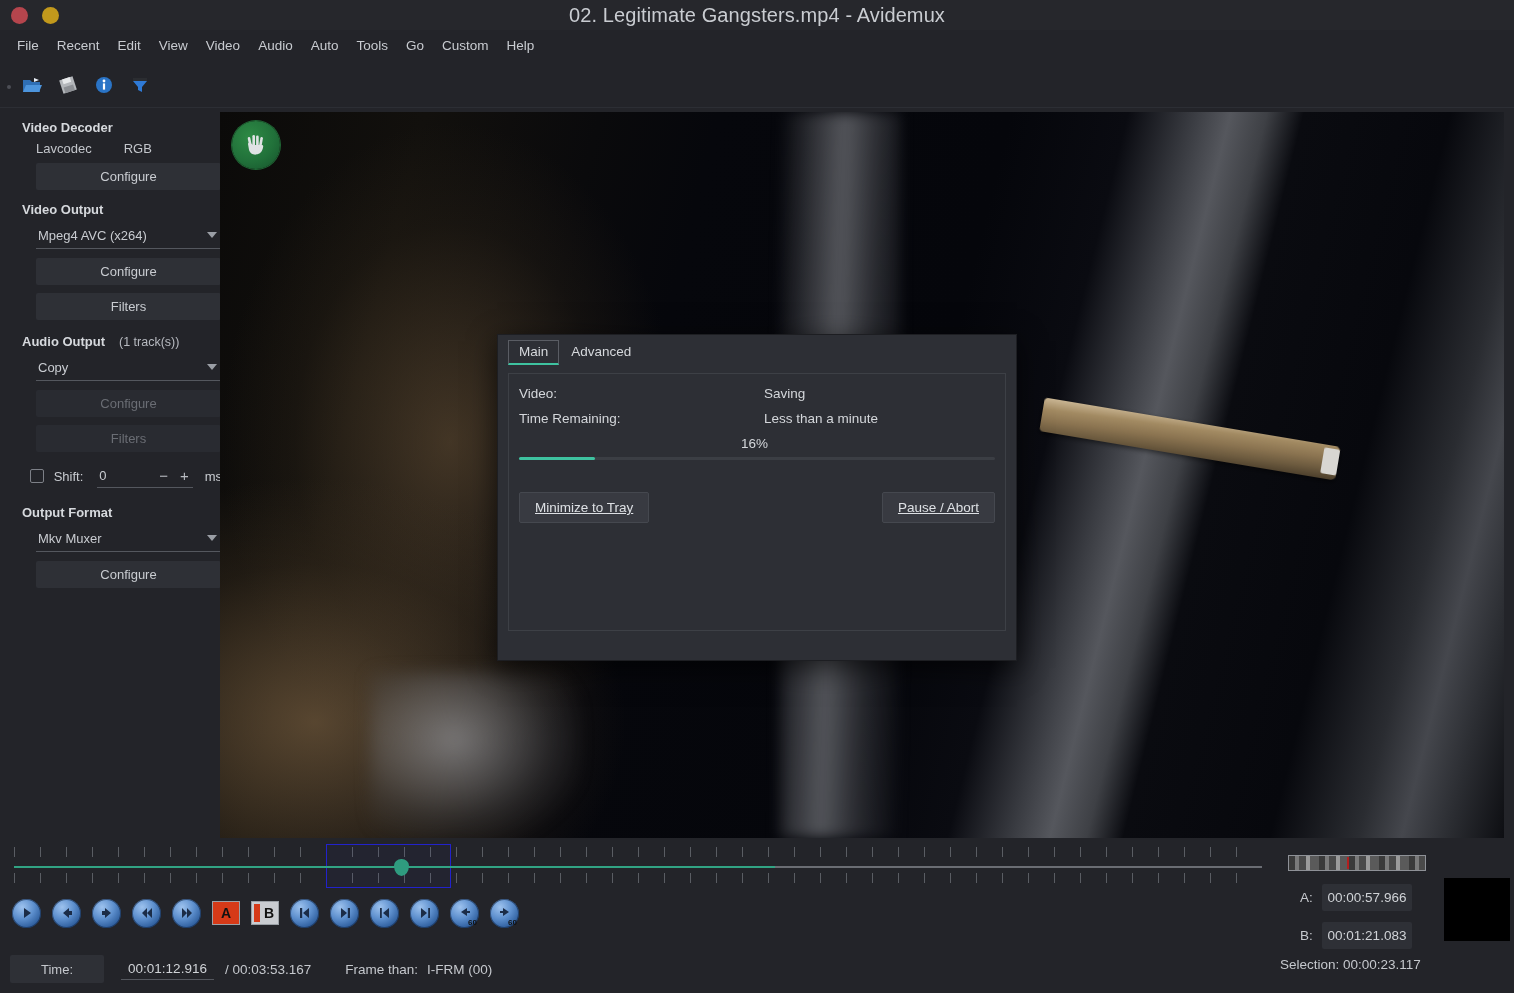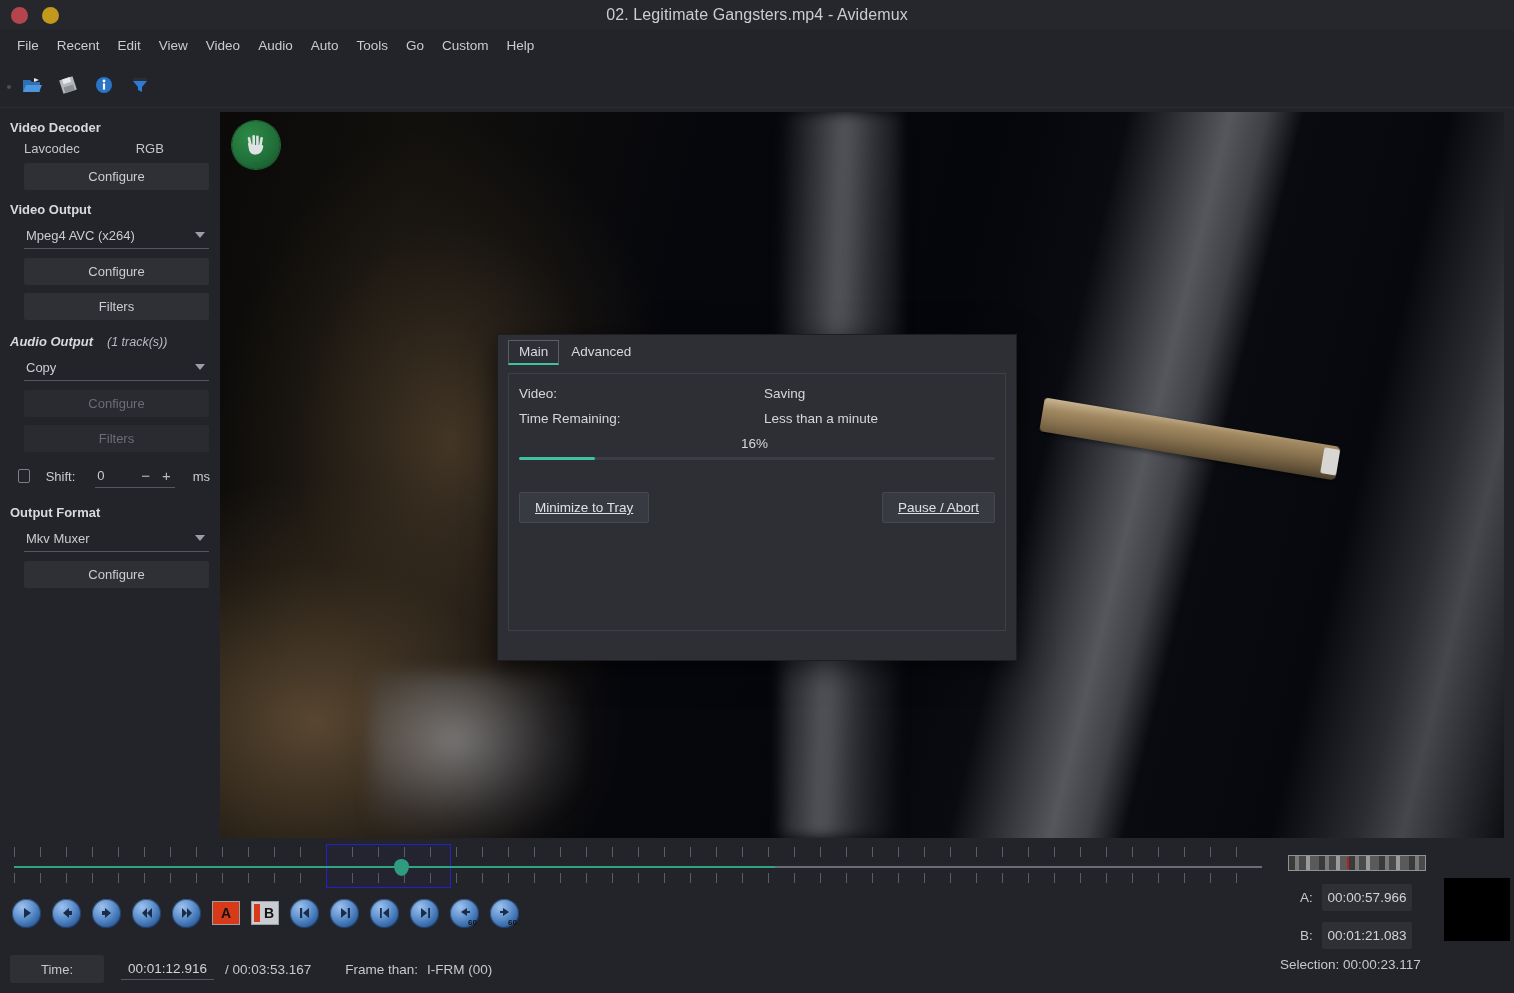--- a/index.html
+++ b/index.html
@@ -17,21 +17,21 @@
     position: absolute; top: 0; left: 0; width: 1514px; height: 30px;
     background: #26272c;
     display: flex; align-items: center;
   }
   .wbtns { display: flex; gap: 14px; padding-left: 11px; }
   .wbtn { width: 17px; height: 17px; border-radius: 50%; }
   .wbtn.close { background: #b5454d; }
   .wbtn.min { background: #c2991c; }
   .title-text {
     position: absolute; left: 0; width: 1514px; text-align: center;
-    font-size: 16px; color: #c9ccd1; letter-spacing: .1px;
+    font-size: 20px; color: #c9ccd1; letter-spacing: .1px;
     pointer-events: none;
   }
 
   
   .menubar {
     position: absolute; top: 30px; left: 0; width: 1514px; height: 30px;
     display: flex; align-items: center; padding-left: 8px;
     background: #232429;
   }
   .menu-item {
@@ -48,31 +48,31 @@
   }
   .tb-handle { width: 10px; display: flex; justify-content: center; }
   .tb-dot { width: 4px; height: 4px; border-radius: 50%; background: #4c4e55; }
   .tb-btn {
     width: 36px; height: 32px; display: flex; align-items: center; justify-content: center;
     border-radius: 3px; cursor: default;
   }
 
   
   .leftpanel {
-    position: absolute; top: 108px; left: 0; width: 220px; height: 730px;
+    position: absolute; top: 108px; left: 12px; width: 220px; height: 730px;
     background: #232429; padding: 0 10px;
   }
   .sec-title {
     font-size: 13px; font-weight: bold; color: #d6d9dd;
     margin-top: 12px; margin-bottom: 6px;
   }
-  .sec-title-row { display: flex; align-items: baseline; gap: 14px; margin-top: 14px; margin-bottom: 6px; font-style: italic; }
+  .sec-title-row { display: flex; align-items: baseline; gap: 14px; margin-top: 14px; margin-bottom: 6px; }
   .sec-title-row .sub { font-size: 12.5px; font-weight: normal; color: #b7bac0; }
   .dec-row {
-    display: flex; gap: 56px; font-size: 13px; color: #c3c6cb;
+    display: flex; gap: 32px; font-size: 13px; color: #c3c6cb;
     padding-left: 14px; margin-bottom: 7px;
   }
   .btn-wide {
     display: block; width: 185px; margin: 0 0 0 14px;
     height: 27px; line-height: 27px; text-align: center;
     background: #2e3036; color: #c9ccd1; font-size: 13px;
     border: none; border-radius: 2px; cursor: default;
     font-family: inherit;
   }
   .btn-wide.disabled { color: #6a6d74; background: #292b31; }
@@ -83,21 +83,21 @@
     display: flex; align-items: center; cursor: default;
   }
   .combo .val { font-size: 13px; color: #c9ccd1; padding-left: 2px; }
   .combo .arr {
     position: absolute; right: 4px; top: 9px;
     width: 0; height: 0; border-left: 5px solid transparent;
     border-right: 5px solid transparent; border-top: 6px solid #9a9ea5;
   }
   .gap8 { height: 8px; }
   .shift-row {
-    display: flex; align-items: center; margin-top: 12px; gap: 6px;
+    display: flex; align-items: center; margin-top: 12px; gap: 0;
     padding-left: 8px;
   }
   .chk {
     width: 14px; height: 14px; border: 1px solid #7d8087; border-radius: 2px;
     background: transparent; margin-right: 10px;
   }
   .shift-lbl { font-size: 13px; color: #c9ccd1; margin-right: 14px; }
   .spin {
     width: 98px; height: 24px; border-bottom: 1px solid #54575e;
     display: flex; align-items: center; justify-content: space-between;

